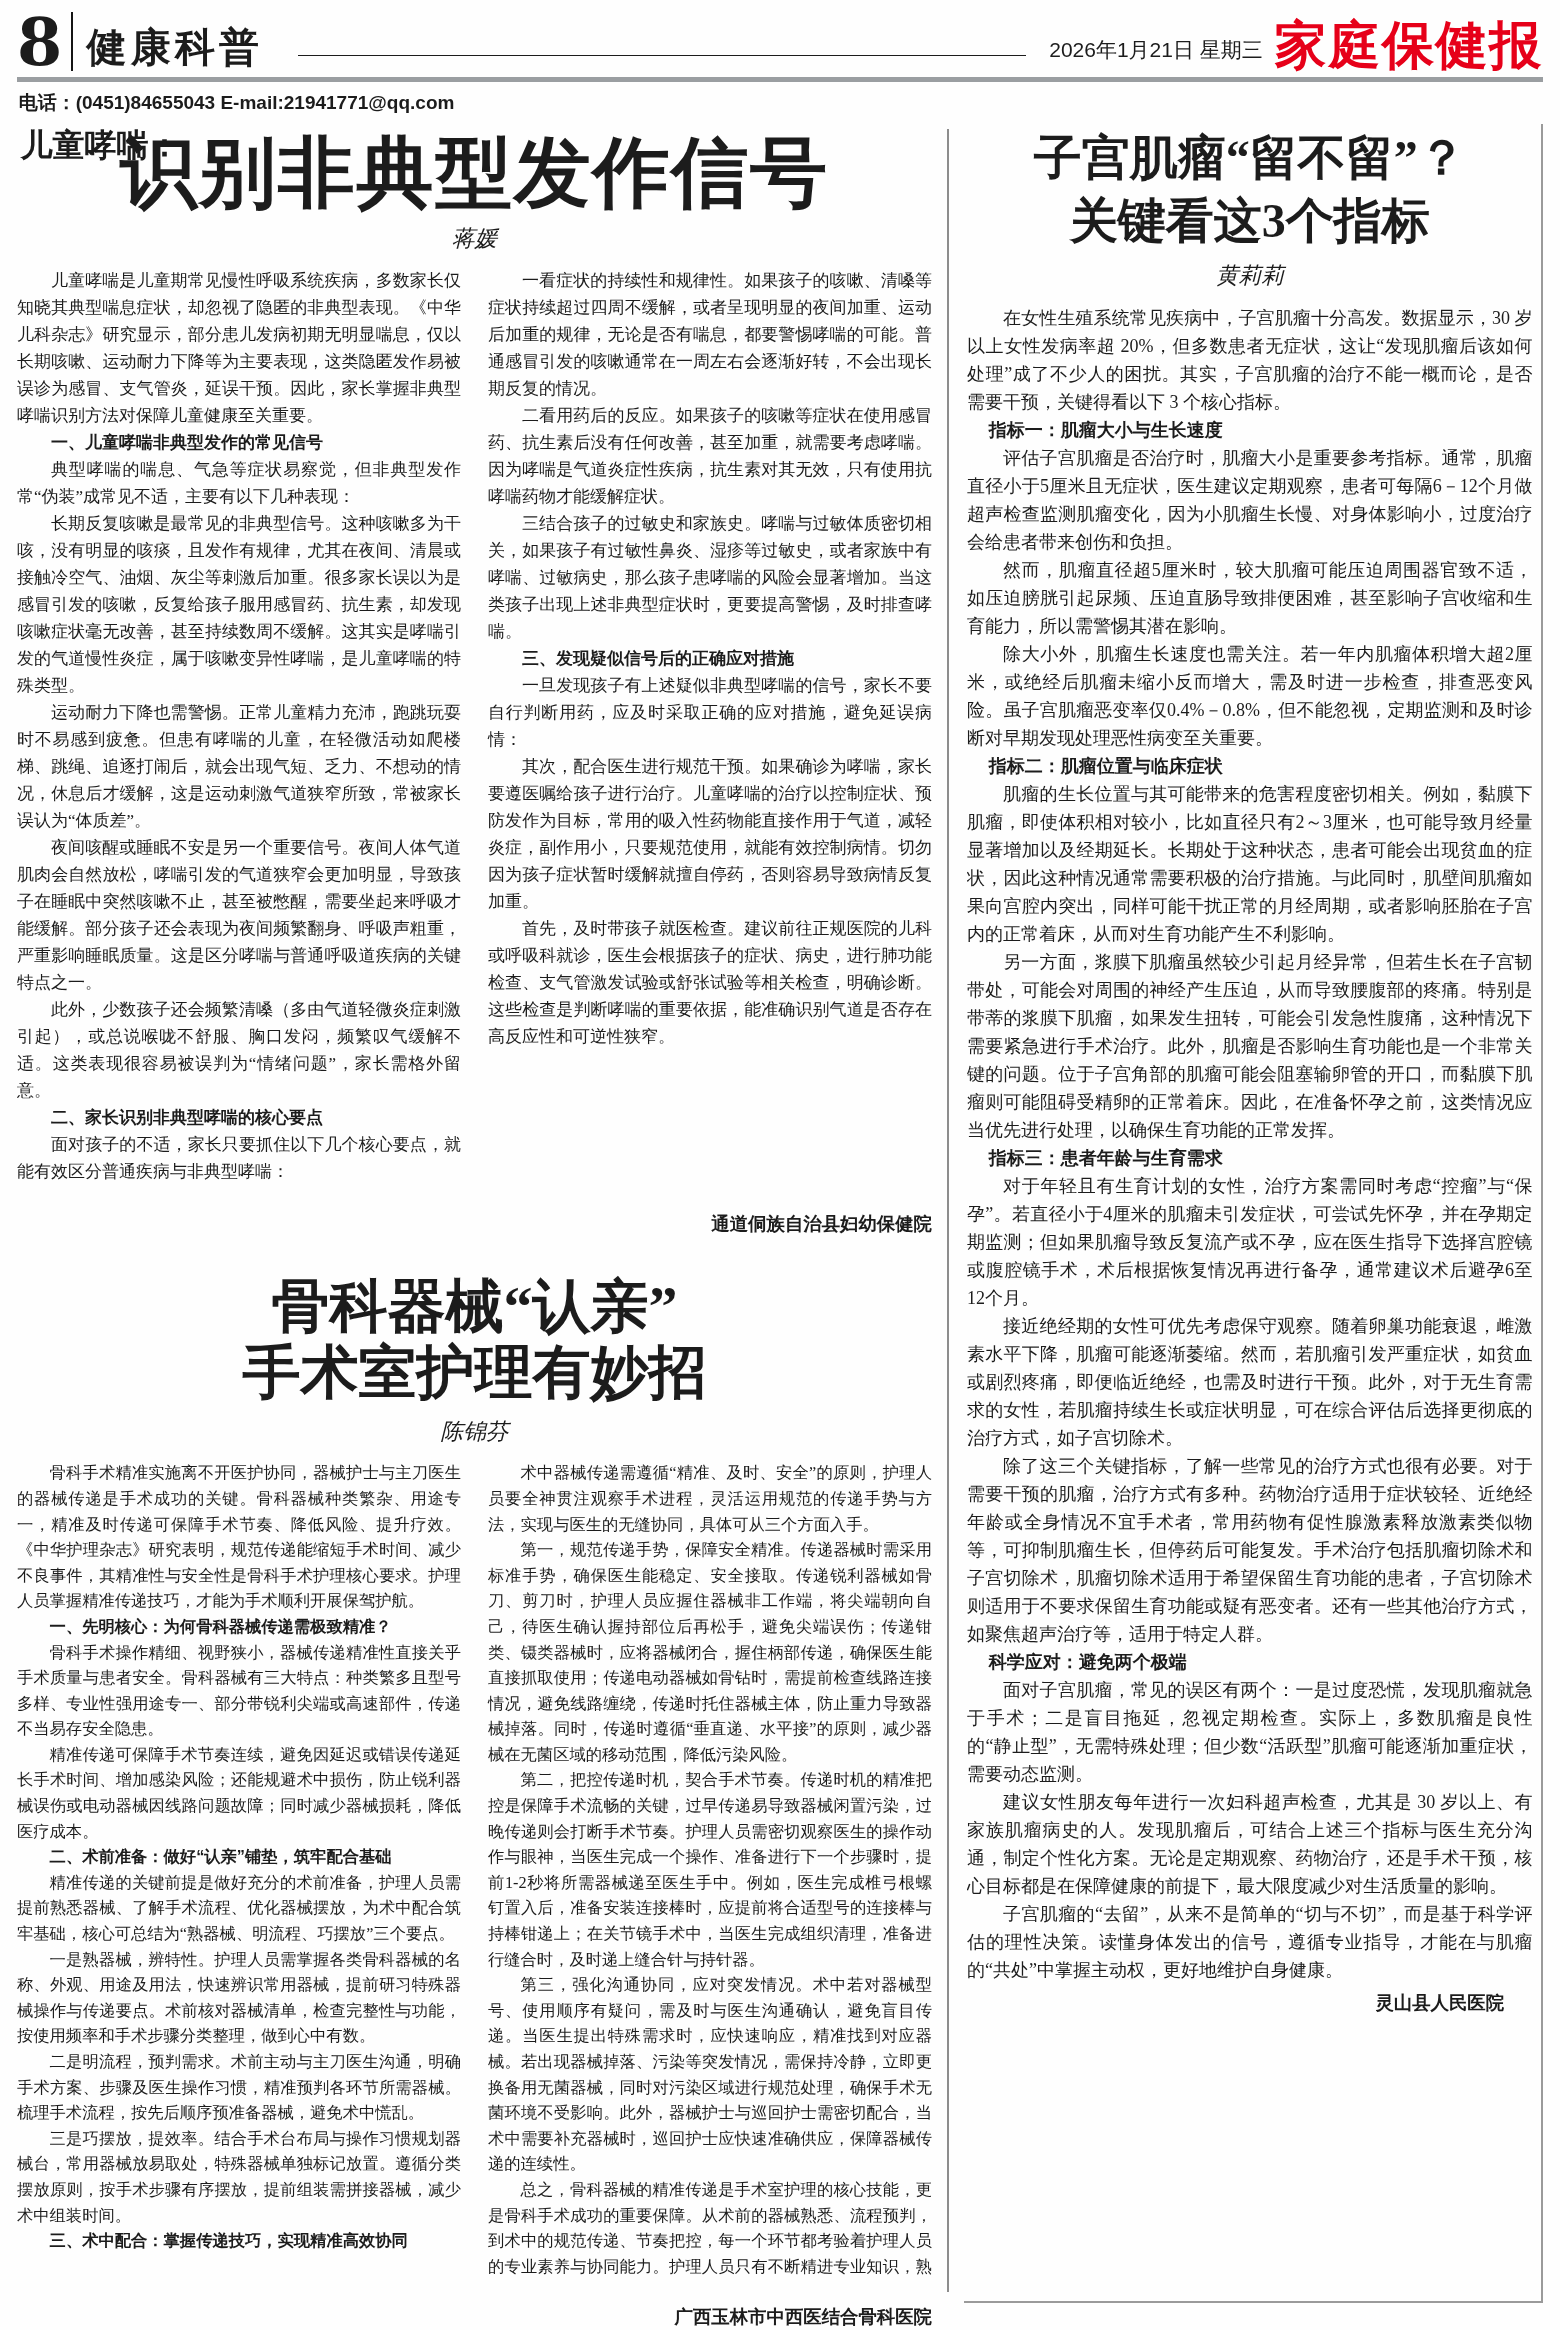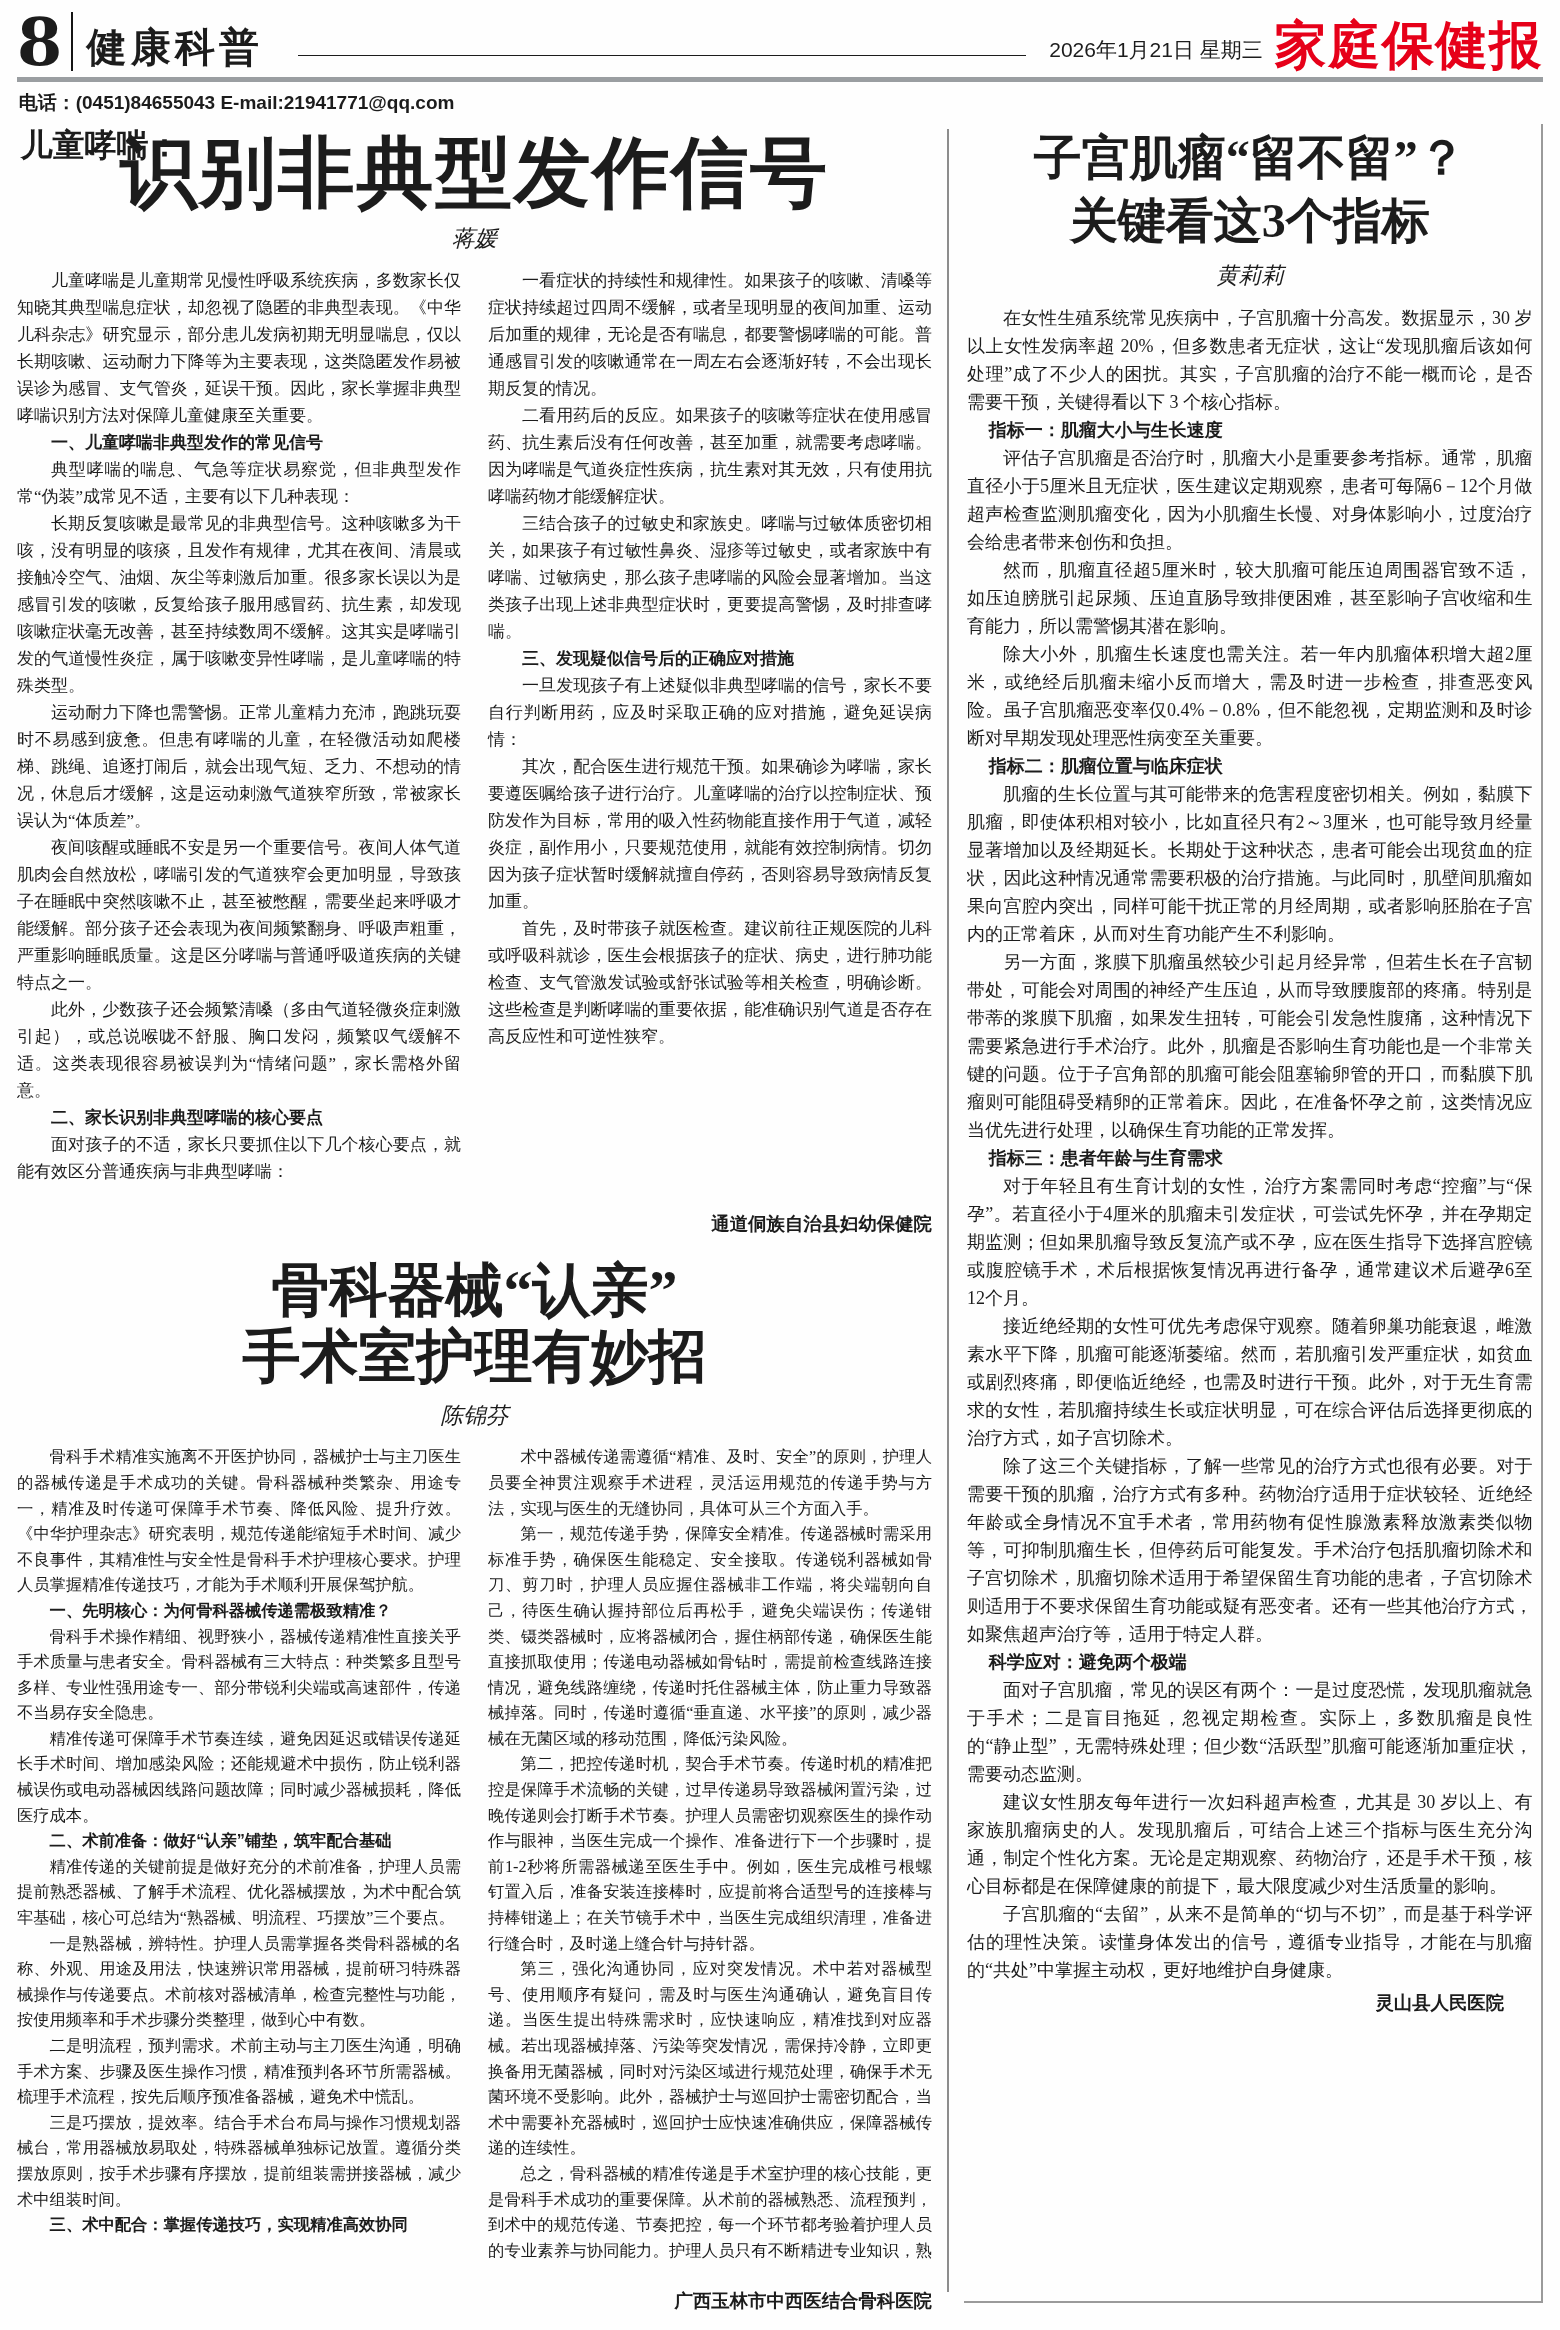--- a/index.html
+++ b/index.html
@@ -28,21 +28,21 @@
   .art-body{text-align:justify;overflow:hidden;}
   .body-p{margin:0;text-indent:2em;}
   .body-h{margin:0;text-indent:2em;font-weight:bold;font-family:"Liberation Sans","DejaVu Sans",sans-serif;}
   .source-note{font-weight:bold;font-family:"Liberation Sans","DejaVu Sans",sans-serif;text-align:right;font-size:18.4px;margin-top:3.4px;}
   
   .a1-head{position:relative;padding-top:1.7px;}
   .kicker{font-size:32px;font-weight:bold;font-family:"Liberation Sans","DejaVu Sans",sans-serif;position:absolute;left:3.4px;top:0;}
   .a1-title{text-align:center;font-size:77px;font-weight:bold;line-height:1.02;margin:8.4px 0 0 0;letter-spacing:1.7px;}
   .a1-body{height:940px;column-count:2;column-gap:27px;column-fill:auto;font-size:17px;line-height:27px;}
   
-  .a2{margin-top:22px;}
+  .a2{margin-top:38px;}
   .a2-title{text-align:center;font-size:58px;font-weight:bold;line-height:1.14;margin:0;}
   .a2-body{height:840px;column-count:2;column-gap:27px;column-fill:auto;font-size:16.3px;line-height:25.6px;}
   
   .a3-title{text-align:center;font-size:48px;font-weight:bold;line-height:1.2;margin:5px 0 0 0;}
   .a3-body{font-size:18px;line-height:28px;margin-top:11.7px;}
   .a3-body .body-h{text-indent:1.2em;}
   .a3 .source-note{padding-right:28.5px;margin-top:6px;}
 </style>
 </head>
 <body>

